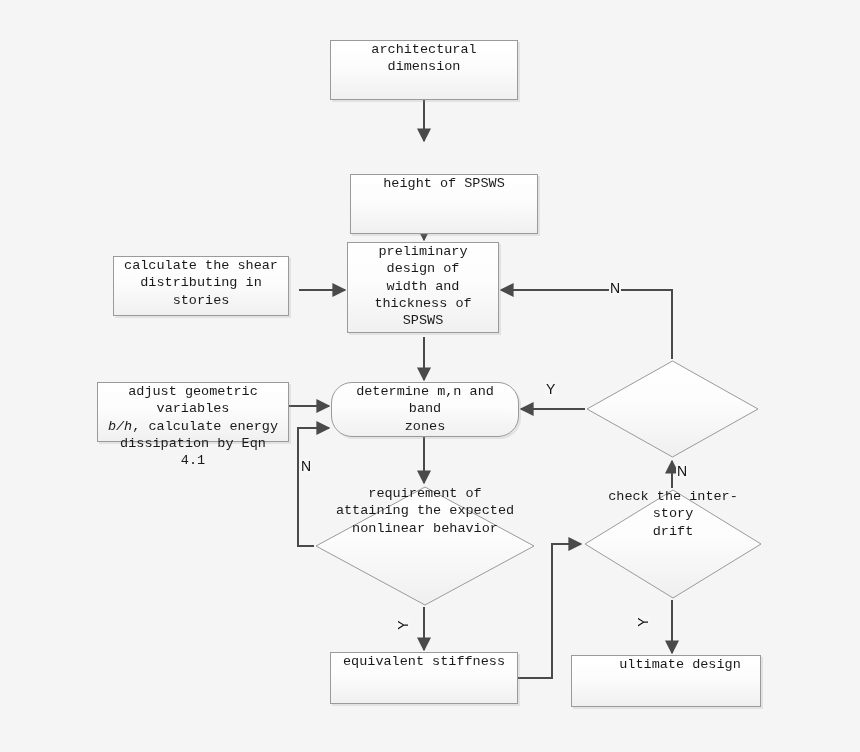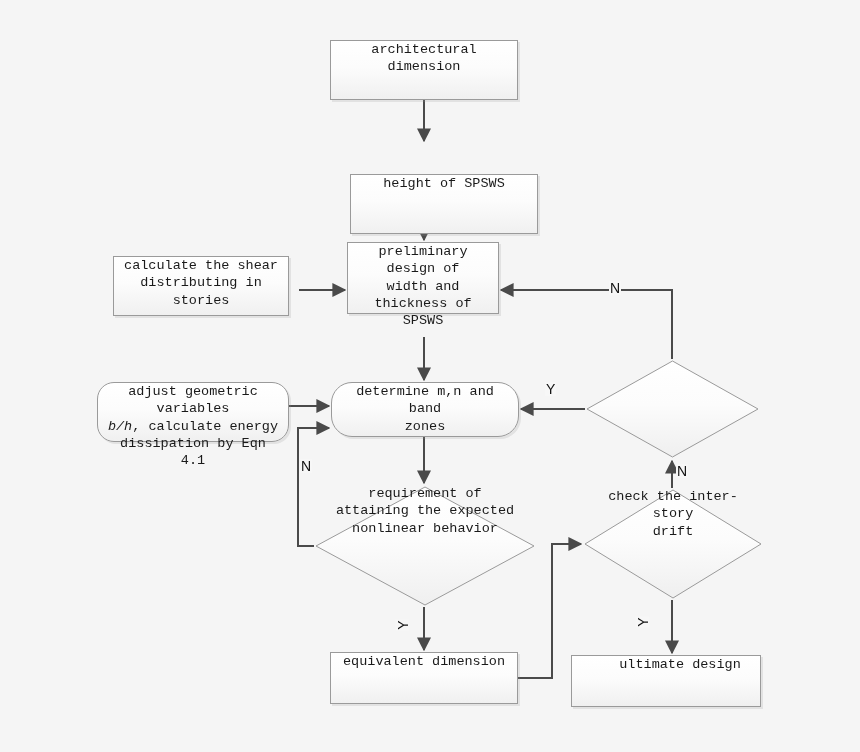--- a/index.html
+++ b/index.html
@@ -111,26 +111,26 @@
       <div class="node process" style="left: 330px; top: 40px; width: 188px; height: 60px;">
         <span class="label">architectural dimension</span>
       </div>
       <div class="node process" style="left: 350px; top: 143px; width: 188px; height: 60px; margin-top: 31px;">
         <span class="label">height of SPSWS</span>
       </div>
       <div class="node process" style="left: 113px; top: 256px; width: 176px; height: 60px;">
         <span class="label">calculate the shear
 distributing in stories</span>
       </div>
-      <div class="node process" style="left: 347px; top: 242px; width: 152px; height: 72px;">
+      <div class="node process" style="left: 347px; top: 242px; width: 152px; height: 91px;">
         <span class="label">preliminary design of
 width and thickness of
 SPSWS</span>
       </div>
-      <div class="node process" style="left: 97px; top: 382px; width: 192px; height: 60px; border-radius: 17px;">
+      <div class="node process" style="left: 97px; top: 382px; width: 192px; height: 60px;">
         <span class="label">adjust geometric variables
 <span class="ital">b/h</span>, calculate energy
 dissipation by Eqn 4.1</span>
       </div>
       <div class="node process" style="left: 331px; top: 382px; width: 188px; height: 55px; border-radius: 21px;">
         <span class="label">determine m,n and band
 zones</span>
       </div>
       <div class="node decision" style="left: 585px; top: 359px; width: 175px; height: 100px;">
         <svg class="dia-shape" viewBox="0 0 175 100" preserveAspectRatio="none">
@@ -146,21 +146,21 @@
 nonlinear behavior</span>
       </div>
       <div class="node decision" style="left: 583px; top: 488px; width: 180px; height: 112px;">
         <svg class="dia-shape" viewBox="0 0 180 112" preserveAspectRatio="none">
           <polygon points="90,2 178,56 90,110 2,56" fill="url(#nodeGrad)" stroke="#9a9a9a" stroke-width="1"></polygon>
         </svg>
         <span class="label">check the inter-story
 drift</span>
       </div>
       <div class="node process" style="left: 330px; top: 652px; width: 188px; height: 52px;">
-        <span class="label">equivalent dimension</span>
+        <span class="label">equivalent stiffness</span>
       </div>
       <div class="node process" style="left: 571px; top: 655px; width: 190px; height: 52px; padding-left: 28px;">
         <span class="label">ultimate design</span>
       </div>
     </div>
   <div id="label-layer">
       <span class="edge-label" style="left: 609px; top: 281px;">N</span>
       <span class="edge-label" style="left: 545px; top: 382px;">Y</span>
       <span class="edge-label" style="left: 300px; top: 459px;">N</span>
       <span class="edge-label" style="left: 676px; top: 464px;">N</span>

